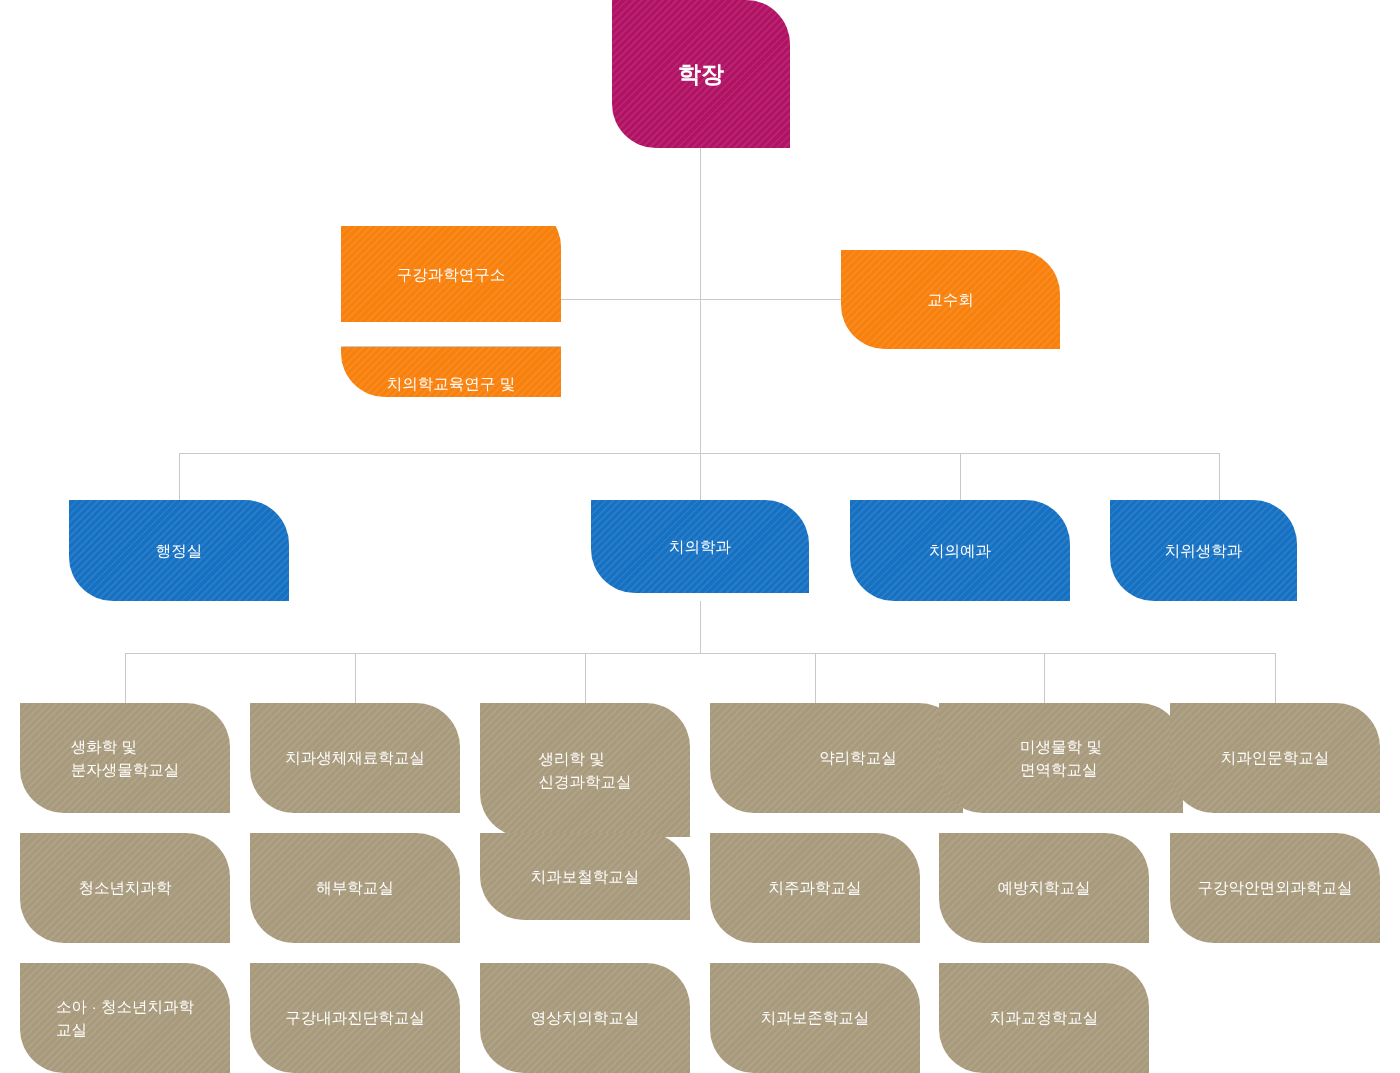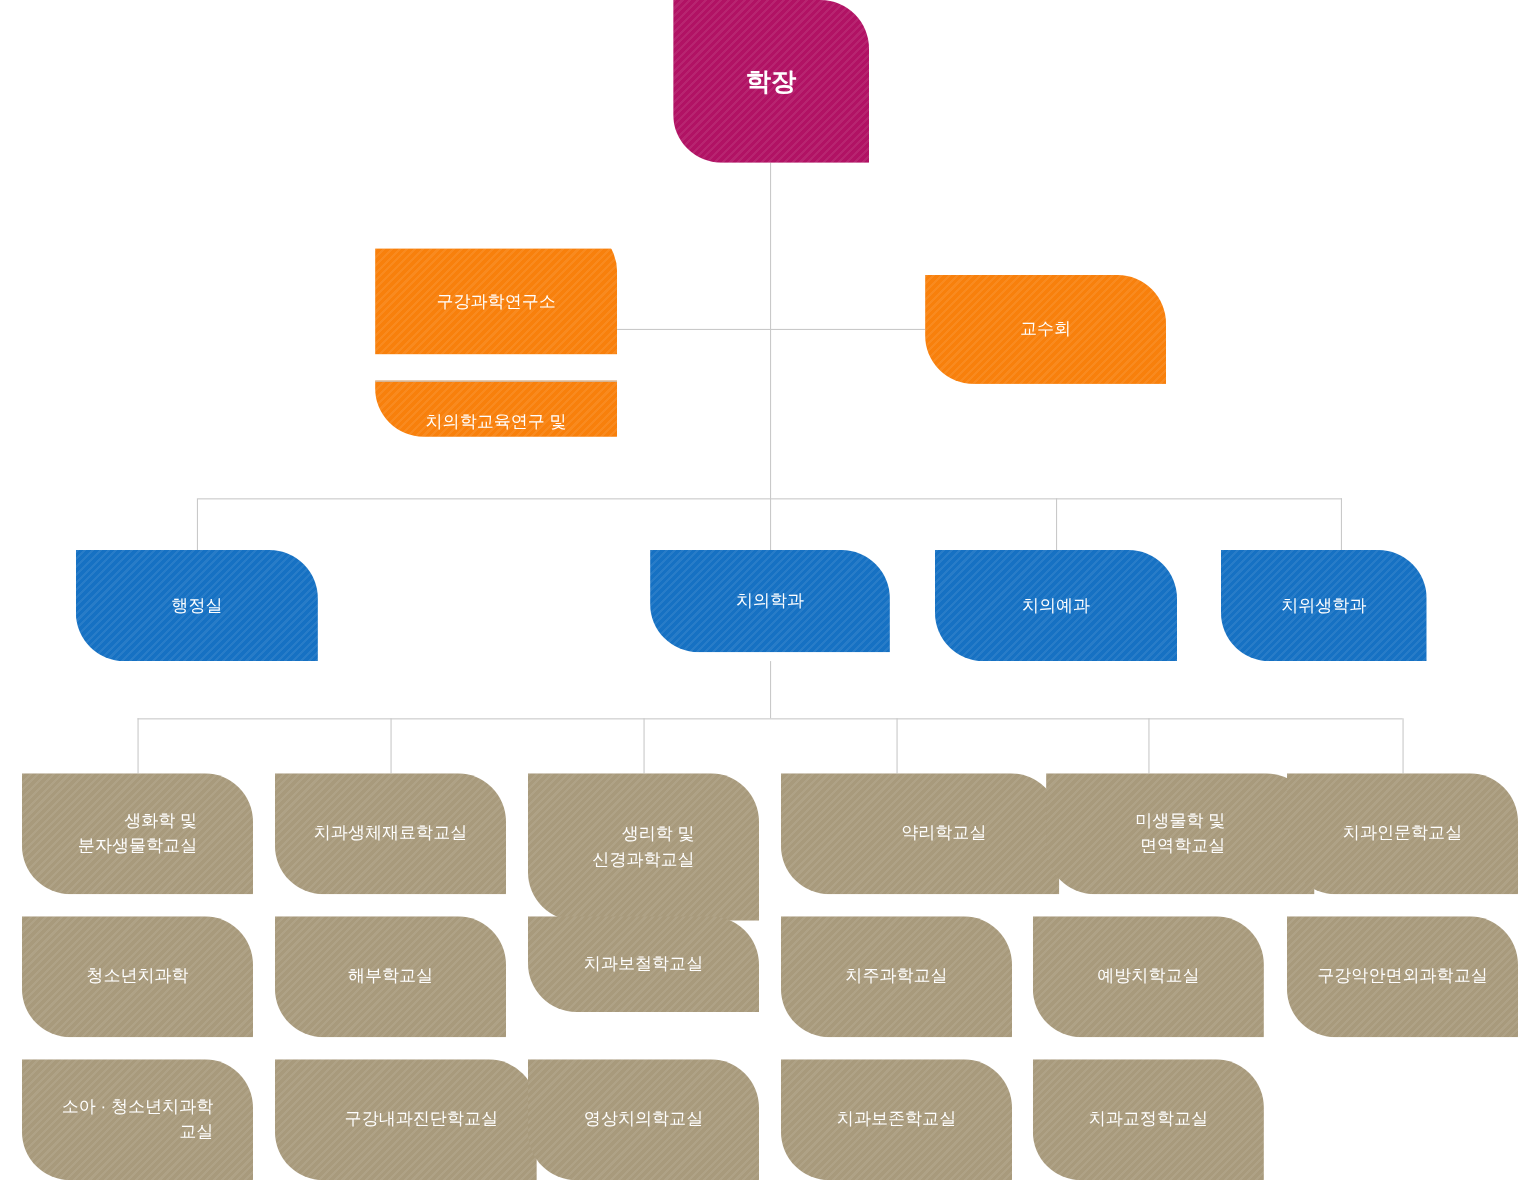--- a/index.html
+++ b/index.html
@@ -20,21 +20,21 @@
   }
   .line{position:absolute;background:var(--connector);}
   .line.h{height:1px;}
   .line.v{width:1px;}
   .box{
     position:absolute;
     display:flex;
     align-items:center;
     justify-content:center;
     color:#fff;
-    text-align:right;
+    text-align:left;
     white-space:pre-line;
     border-radius:0 44px 0 44px;
     font-size:15.5px;
     line-height:1.5;
     background-image:repeating-linear-gradient(135deg,
       rgba(255,255,255,0.08) 0px, rgba(255,255,255,0.08) 2px,
       rgba(255,255,255,0) 2px, rgba(255,255,255,0) 5px);
   }
   .box.dean{background-color:var(--dean);font-size:23px;font-weight:bold;}
   .box.support{background-color:var(--support);}
@@ -95,31 +95,31 @@
   <div class="box division" style="left:591px;top:500px;width:218px;height:93px;">치의학과</div>
   <div class="box division" style="left:850px;top:500px;width:220px;height:101px;">치의예과</div>
   <div class="box division" style="left:1110px;top:500px;width:187px;height:101px;">치위생학과</div>
 
   <div class="box department" style="left:20px;top:703px;width:210px;height:110px;">생화학 및
 분자생물학교실</div>
   <div class="box department" style="left:250px;top:703px;width:210px;height:110px;">치과생체재료학교실</div>
   <div class="box department" style="left:480px;top:703px;width:210px;height:134px;">생리학 및
 신경과학교실</div>
   <div class="box department" style="left:710px;top:703px;width:210px;height:110px;padding-left:43px;">약리학교실</div>
-  <div class="box department" style="left:939px;top:703px;width:244px;height:110px;margin-left:12px;">미생물학 및
+  <div class="box department" style="left:939px;top:703px;width:244px;height:110px;">미생물학 및
 면역학교실</div>
   <div class="box department" style="left:1170px;top:703px;width:210px;height:110px;">치과인문학교실</div>
 
   <div class="box department" style="left:20px;top:833px;width:210px;height:110px;">청소년치과학</div>
   <div class="box department" style="left:250px;top:833px;width:210px;height:110px;">해부학교실</div>
   <div class="box department" style="left:480px;top:833px;width:210px;height:87px;">치과보철학교실</div>
   <div class="box department" style="left:710px;top:833px;width:210px;height:110px;">치주과학교실</div>
   <div class="box department" style="left:939px;top:833px;width:210px;height:110px;">예방치학교실</div>
   <div class="box department" style="left:1170px;top:833px;width:210px;height:110px;">구강악안면외과학교실</div>
 
   <div class="box department" style="left:20px;top:963px;width:210px;height:110px;">소아 · 청소년치과학
 교실</div>
-  <div class="box department" style="left:250px;top:963px;width:210px;height:110px;padding-left:28px;">구강내과진단학교실</div>
+  <div class="box department" style="left:250px;top:963px;width:210px;height:110px;">구강내과진단학교실</div>
   <div class="box department" style="left:480px;top:963px;width:210px;height:110px;">영상치의학교실</div>
   <div class="box department" style="left:710px;top:963px;width:210px;height:110px;">치과보존학교실</div>
   <div class="box department" style="left:939px;top:963px;width:210px;height:110px;">치과교정학교실</div>
 
 </div>
 
 </body></html>

